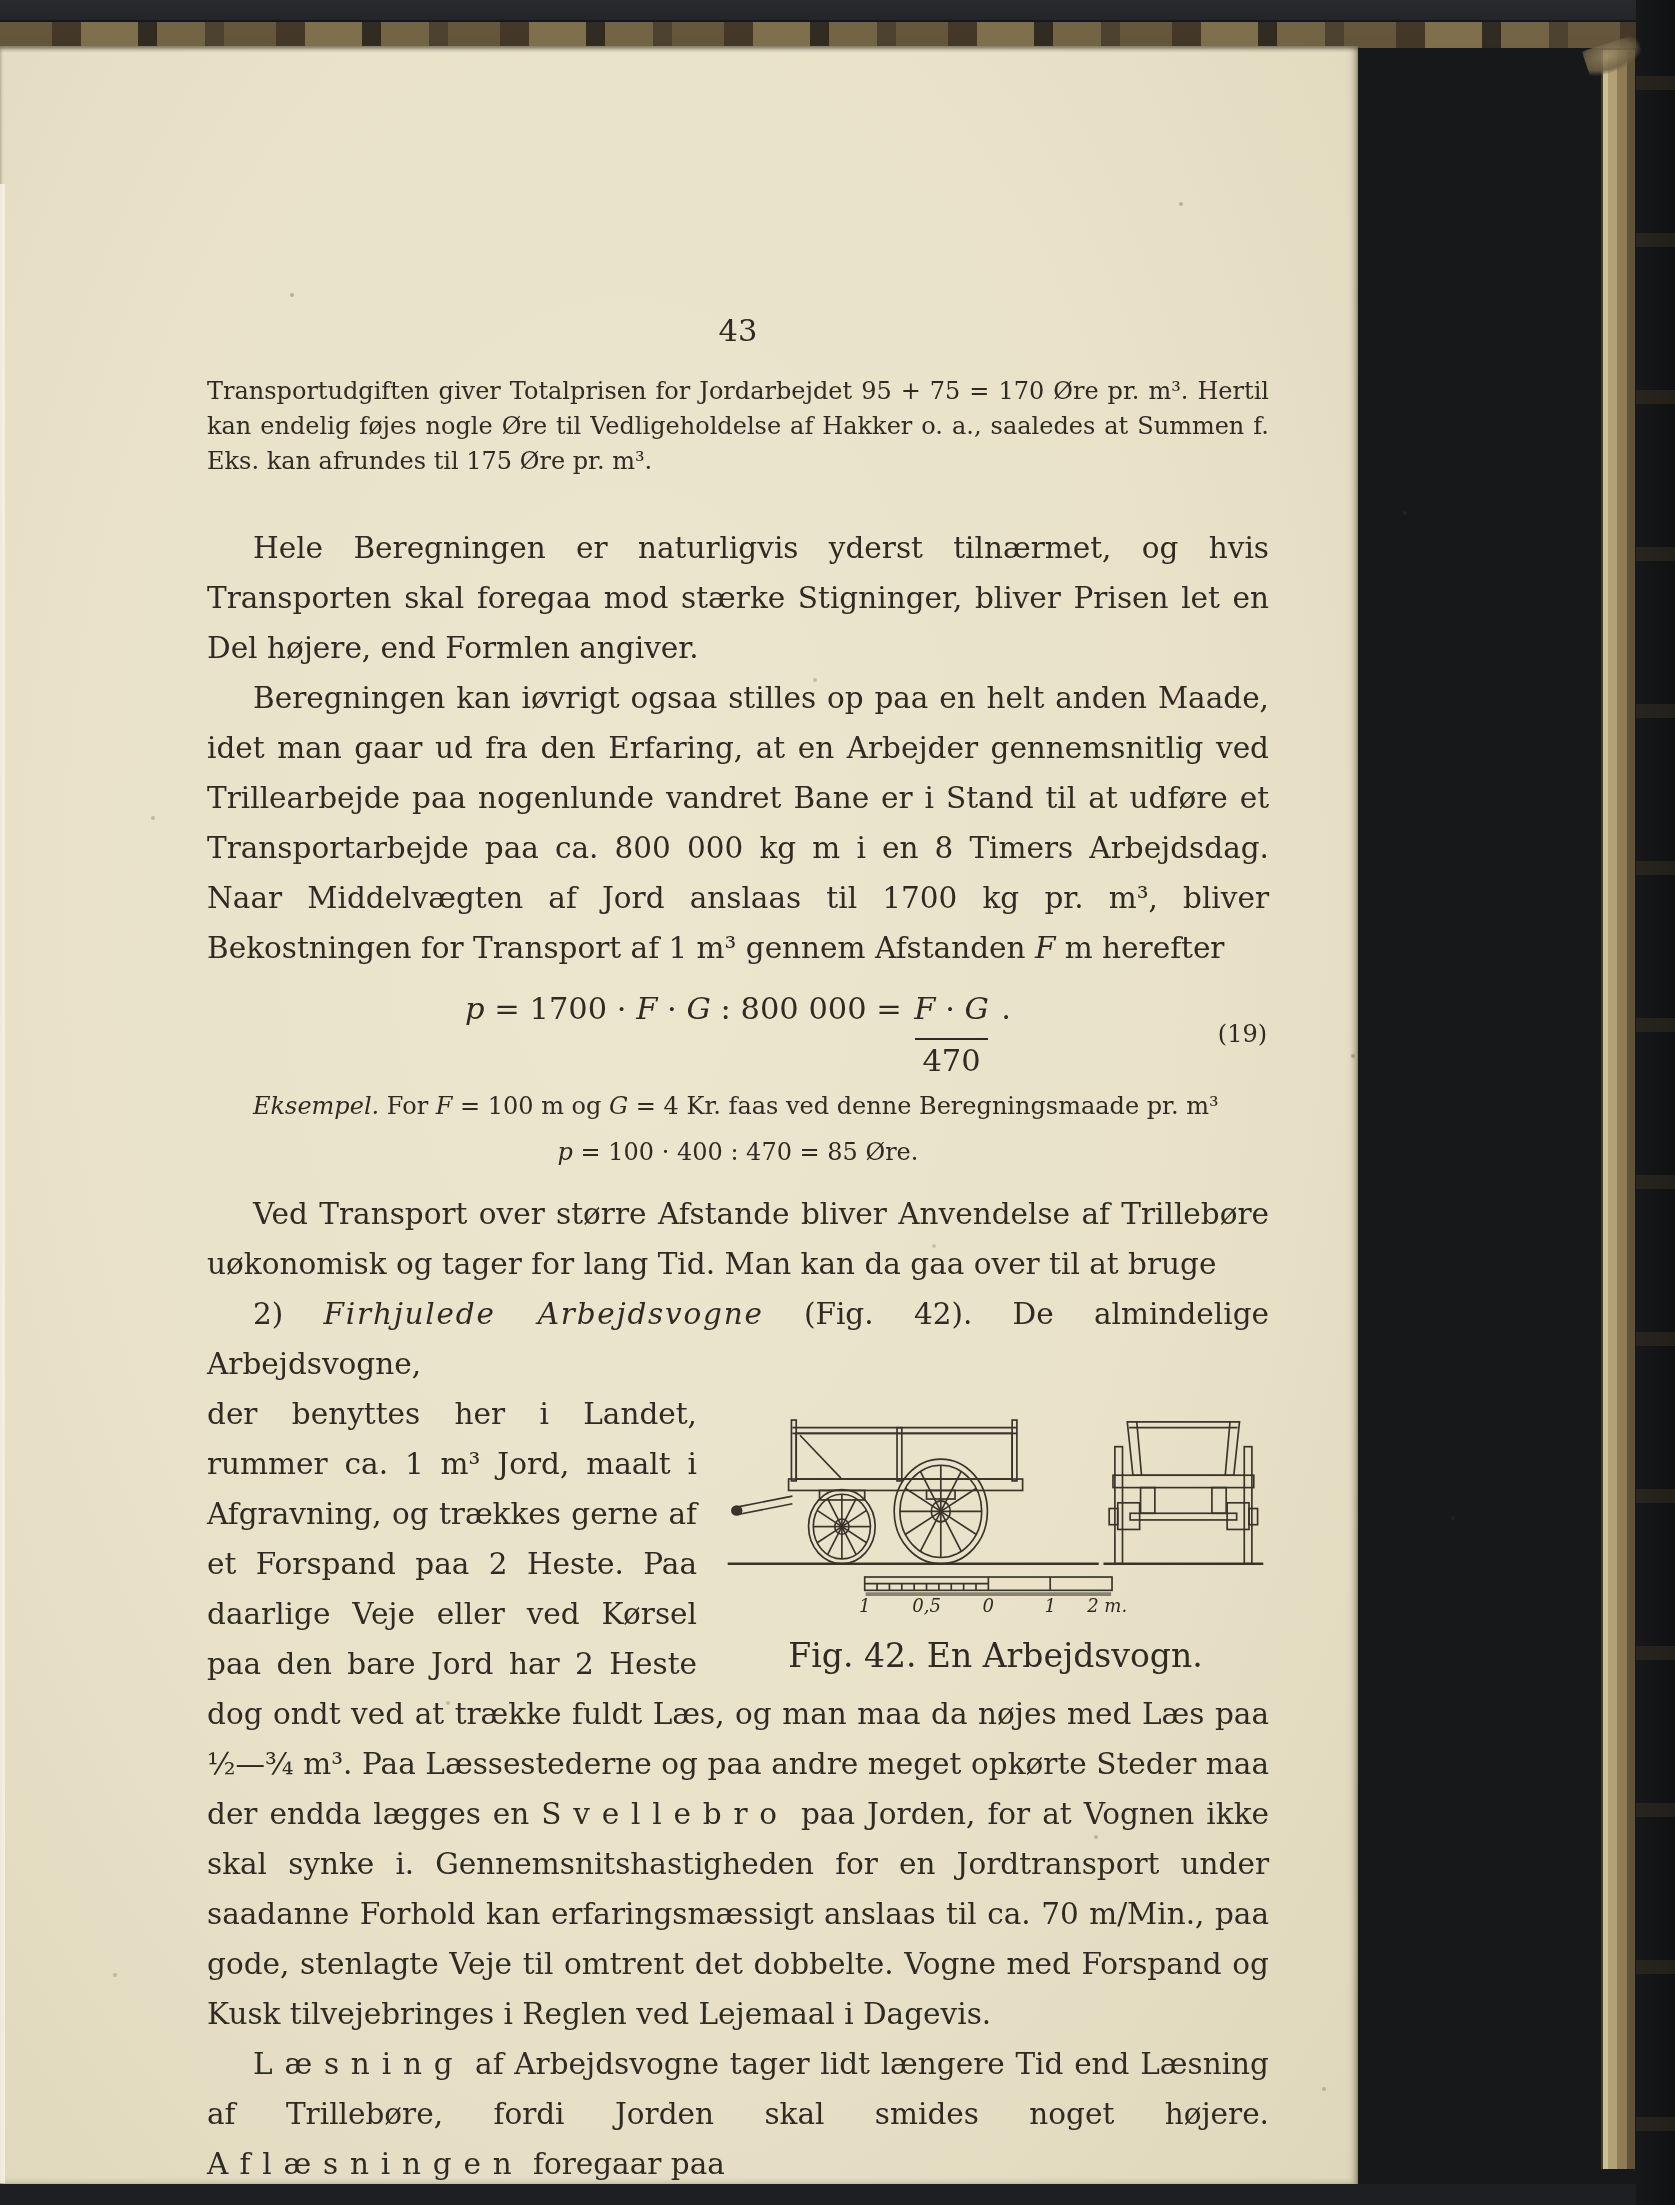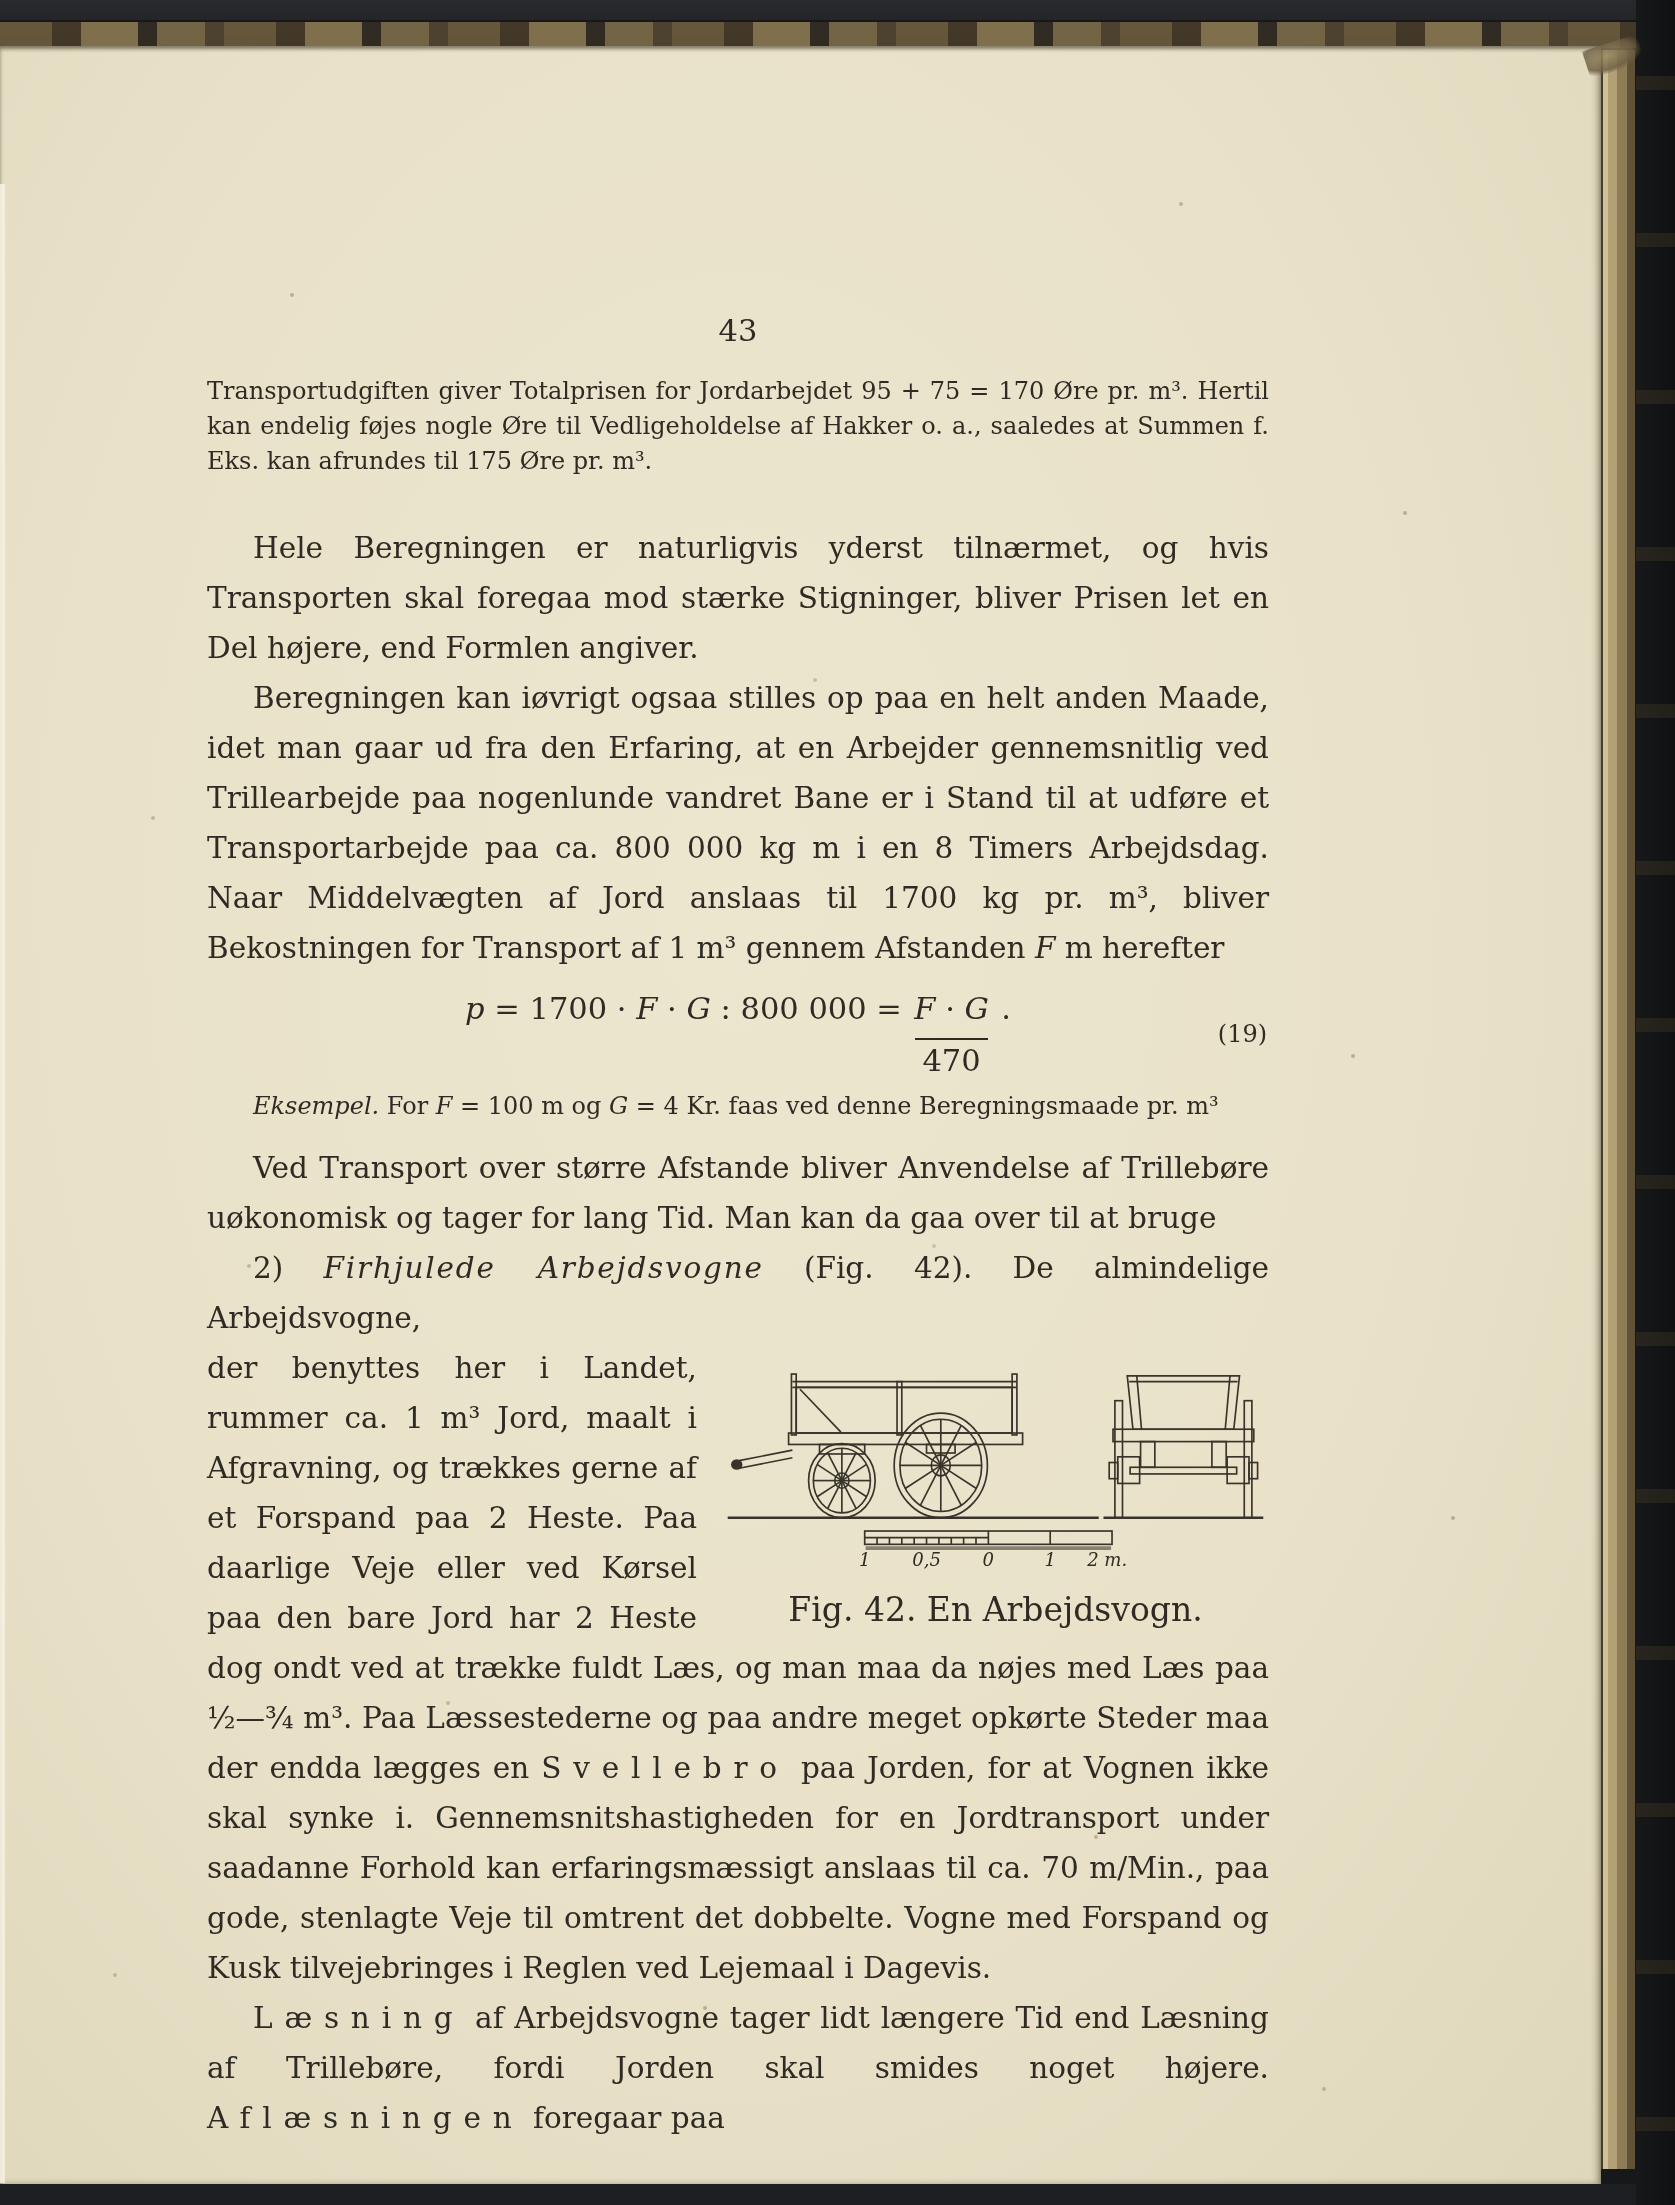--- a/index.html
+++ b/index.html
@@ -16,21 +16,21 @@
   }
   .headband{
     position:absolute;left:0;top:20px;width:1636px;height:26px;
     background:repeating-linear-gradient(90deg,
       #6b5b3e 0 52px,#473b29 52px 81px,#897650 81px 138px,
       #332d23 138px 157px,#7a6a48 157px 205px,#514431 205px 224px);
     border-top:2.4px solid #15161a;
     opacity:.92;
   }
   .page{
-    position:absolute;left:0;top:46px;width:1601px;height:2138px;
+    position:absolute;left:0;top:46px;width:1358px;height:2138px;
     background:radial-gradient(ellipse at 46% 40%, #ece6cf 0%, #e9e2c9 55%, #dfd7bb 100%);
     box-shadow:inset 0 2.9px 3.8px rgba(40,35,20,.45), inset -3.8px 0 6.7px rgba(60,50,30,.35);
   }
   .left-sliver{position:absolute;left:0;top:138px;width:4.8px;height:1999px;background:#f6f2e1;opacity:.85;}
   .fore-edge{
     position:absolute;left:1601px;top:50px;width:34px;height:2119px;
     background:linear-gradient(90deg,#463e2d 0 2.4px,#cfc095 2.4px 7.1px,#b2a176 7.1px 16px,#8d7c55 16px 26px,#5f5236 26px 34px);
   }
   .cover-right{
     position:absolute;left:1636px;top:0;width:40px;height:2205px;
@@ -116,20 +116,21 @@
         <span class="frac">
           <span class="num"><span class="i">F</span><span> · </span><span class="i">G</span></span>
           <span class="den">470</span>
         </span>
         <span>.</span>
         <span class="eq-tag">(19)</span>
       </div>
 
       <div class="eks">
         <p class="small indent"><span class="i">Eksempel.</span><span> For </span><span class="i">F</span><span> = 100 m og </span><span class="i">G</span><span> = 4 Kr. faas ved denne Beregningsmaade pr. m³</span></p>
+        <p class="small centered"><span class="i">p</span><span> = 100 · 400 : 470 = 85 Øre.</span></p>
       </div>
 
       <p class="body indent mt-para">Ved Transport over større Afstande bliver Anvendelse af Trillebøre uøkonomisk og tager for lang Tid. Man kan da gaa over til at bruge</p>
 
       <p class="body indent jlast"><span>2) </span><span class="i sp2">Firhjulede Arbejdsvogne</span><span> (Fig. 42). De almindelige Arbejdsvogne,</span></p>
 
       <p class="body">
         <span class="fig">
           <svg viewBox="0 0 1150 470" style="font-size:62px">
 

